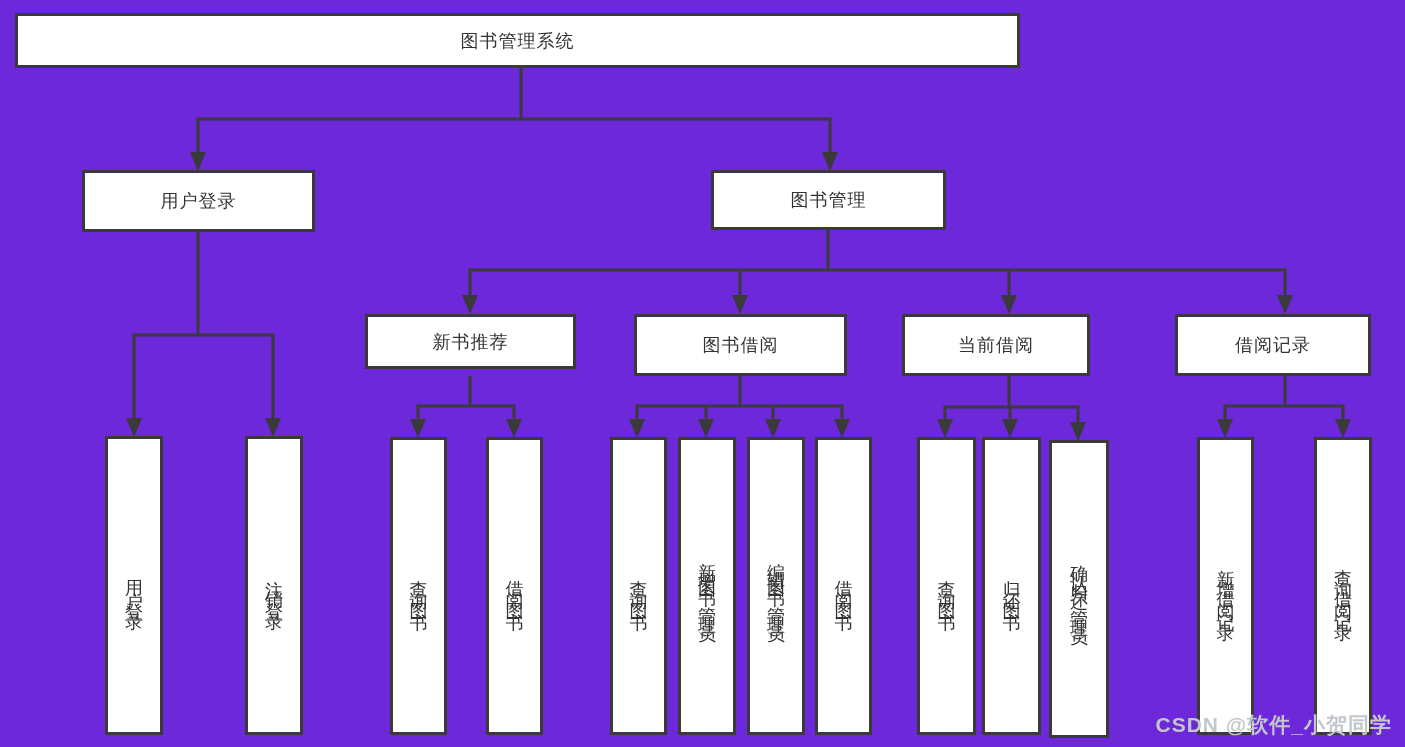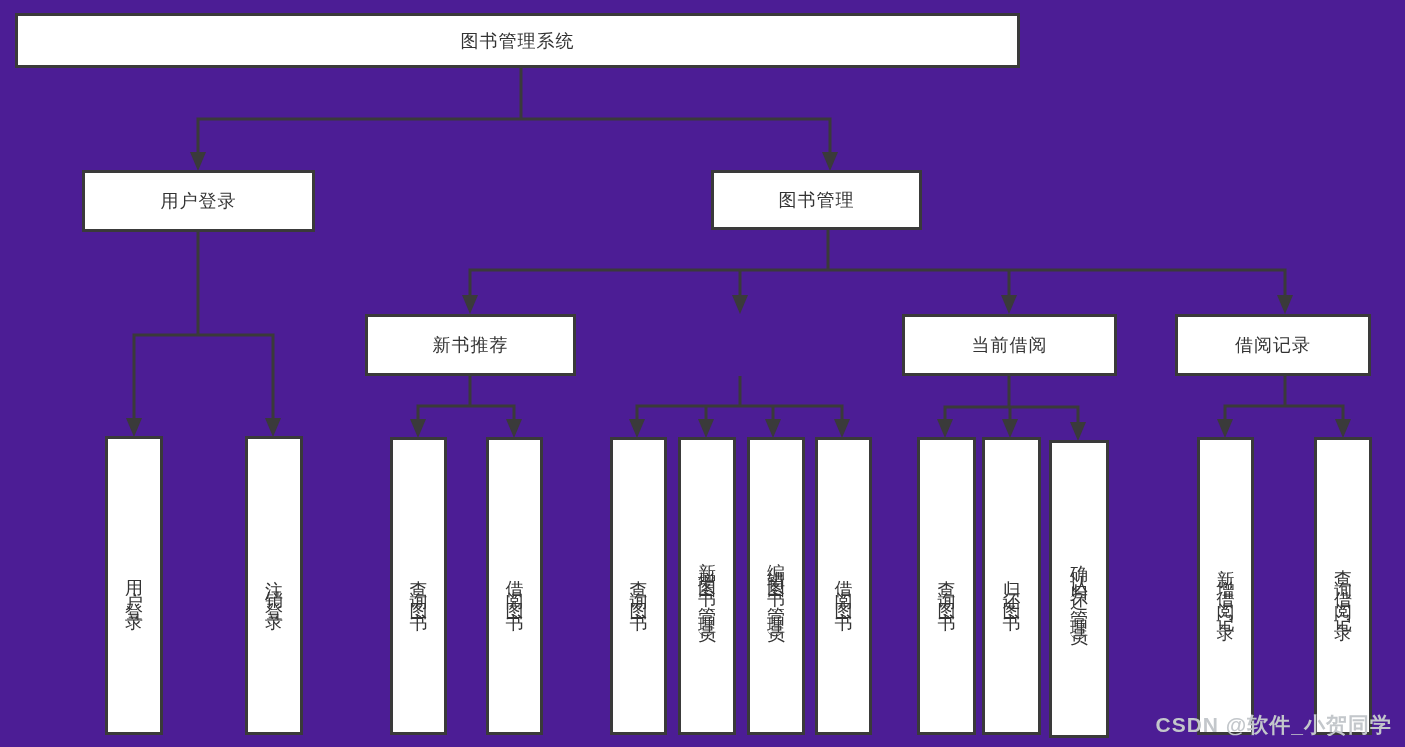--- a/index.html
+++ b/index.html
@@ -5,21 +5,21 @@
   html, body {
     margin: 0;
     padding: 0;
     background: #ffffff;
     font-family: "Liberation Sans", "DejaVu Sans", sans-serif;
   }
   .canvas {
     position: relative;
     width: 1405px;
     height: 747px;
-    background: #4c1d95;
+    background: #6d28d9;
     overflow: hidden;
   }
   .connectors {
     position: absolute;
     left: 0;
     top: 0;
     pointer-events: none;
   }
   .box {
     position: absolute;
@@ -113,24 +113,25 @@
       <polygon points="1002,419 1018,419 1010,438"></polygon>
       <polygon points="1070,422 1086,422 1078,441"></polygon>
       <polygon points="1217,419 1233,419 1225,438"></polygon>
       <polygon points="1335,419 1351,419 1343,438"></polygon>
     </g>
   </svg>
 
   <div class="box hbox" style="left:15px;top:13px;width:1005px;height:55px;">图书管理系统</div>
 
   <div class="box hbox" style="left:82px;top:170px;width:233px;height:62px;">用户登录</div>
-  <div class="box hbox" style="left:711px;top:170px;width:211px;height:60px;">图书管理</div>
+  <div class="box hbox" style="left:711px;top:170px;width:235px;height:60px;">图书管理</div>
 
-  <div class="box hbox" style="left:365px;top:314px;width:211px;height:62px;">新书推荐</div>
-  <div class="box hbox" style="left:902px;top:314px;width:215px;height:62px;">当前借阅</div>
+  <div class="box hbox" style="left:365px;top:314px;width:211px;height:55px;">新书推荐</div>
+  <div class="box hbox" style="left:634px;top:314px;width:213px;height:62px;">图书借阅</div>
+  <div class="box hbox" style="left:902px;top:314px;width:188px;height:62px;">当前借阅</div>
   <div class="box hbox" style="left:1175px;top:314px;width:196px;height:62px;">借阅记录</div>
 
   <div class="box vbox" style="left:105px;top:436px;width:58px;height:299px;">用户登录</div>
   <div class="box vbox" style="left:245px;top:436px;width:58px;height:299px;">注销登录</div>
 
   <div class="box vbox" style="left:390px;top:437px;width:57px;height:298px;">查询图书</div>
   <div class="box vbox" style="left:486px;top:437px;width:57px;height:298px;">借阅图书</div>
 
   <div class="box vbox" style="left:610px;top:437px;width:57px;height:298px;">查询图书</div>
   <div class="box vbox vbox-dense" style="left:678px;top:437px;width:58px;height:298px;">新增图书（管理员）</div>

